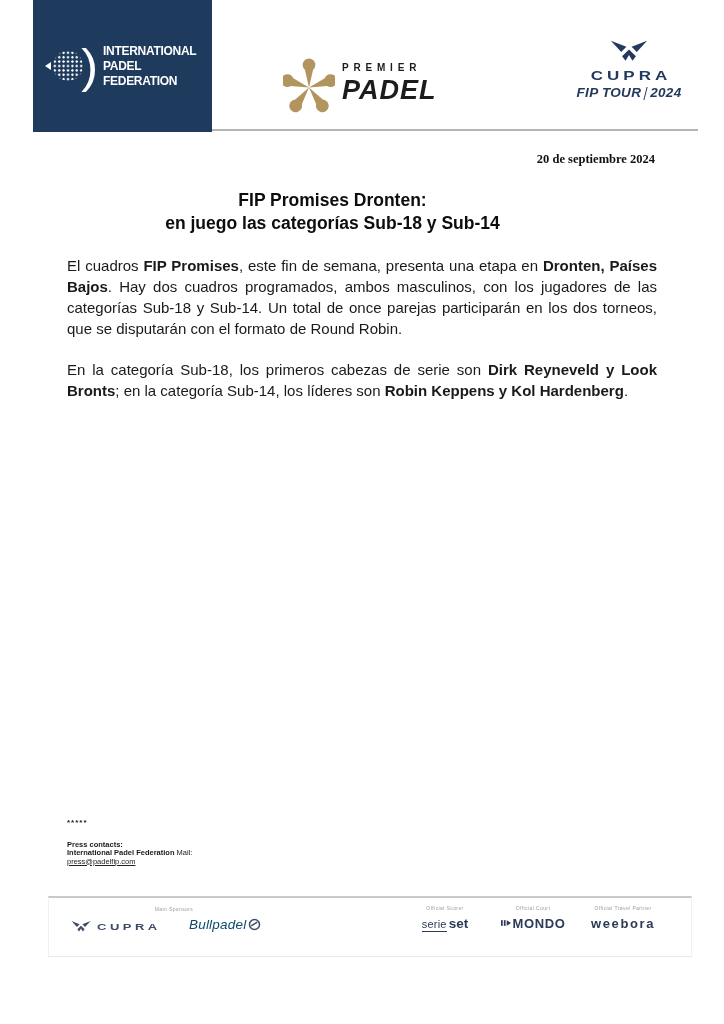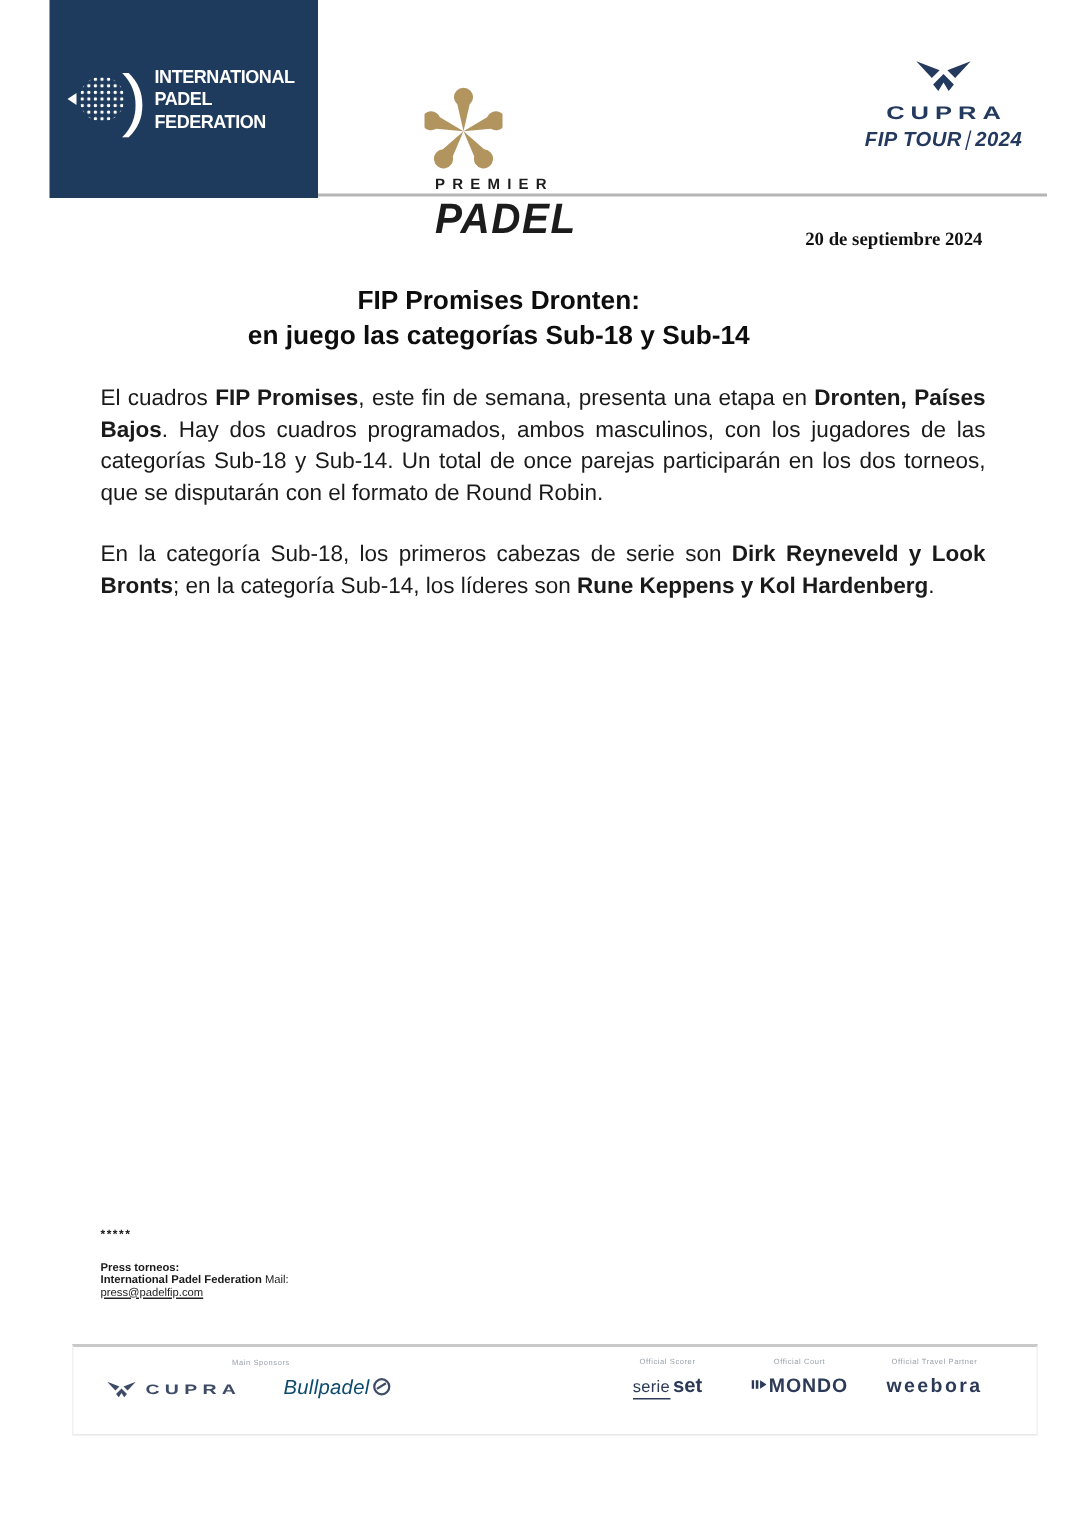--- a/index.html
+++ b/index.html
@@ -15,21 +15,21 @@
   .ipf-dots{width:30px;height:30px;border-radius:50%;
             background-image:radial-gradient(#ffffff 1.1px, transparent 1.3px);
             background-size:4.4px 4.4px;background-position:center;}
   .ipf-paren{color:#fff;font-size:46px;line-height:46px;font-weight:400;margin-left:-1px;
              font-family:"Liberation Sans",sans-serif;transform:scaleX(1.1);}
   .ipf-text{color:#fff;font-weight:bold;font-size:12.5px;line-height:15px;letter-spacing:-0.3px;
             transform:scaleX(0.96);transform-origin:left;}
 
   .top-rule{position:absolute;left:212px;top:129px;width:486px;height:2px;background:#b5b5b5;}
 
-  .premier{position:absolute;left:283px;top:57px;display:flex;align-items:flex-start;flex-direction:column;}
+  .premier{position:absolute;left:283px;top:57px;display:flex;align-items:flex-start;}
   .premier-text{margin-left:7px;color:#1c1c1c;}
   .premier-top{font-size:10px;font-weight:bold;letter-spacing:4.8px;margin-top:5px;}
   .premier-bottom{font-size:27px;font-weight:bold;font-style:italic;letter-spacing:1px;
                   margin-top:1px;transform:scaleY(1.05);transform-origin:top left;}
 
   .cupra-top{position:absolute;left:574px;top:40px;width:110px;display:flex;flex-direction:column;
              align-items:center;color:#24395e;}
   .cupra-word{font-weight:bold;font-size:17px;letter-spacing:4px;transform:scaleY(0.72);
               margin-top:2px;text-indent:4px;}
   .cupra-tour{display:flex;align-items:flex-end;font-weight:bold;font-style:italic;font-size:13.5px;
@@ -140,27 +140,27 @@
 
   <div class="date-line">20 de septiembre 2024</div>
 
   <div class="title">
     <div>FIP Promises Dronten:</div>
     <div>en juego las categorías Sub-18 y Sub-14</div>
   </div>
 
   <div class="body-text">
     <p><span>El cuadros </span><b>FIP Promises</b><span>, este fin de semana, presenta una etapa en </span><b>Dronten, Países Bajos</b><span>. Hay dos cuadros programados, ambos masculinos, con los jugadores de las categorías Sub-18 y Sub-14. Un total de once parejas participarán en los dos torneos, que se disputarán con el formato de Round Robin.</span></p>
-    <p><span>En la categoría Sub-18, los primeros cabezas de serie son </span><b>Dirk Reyneveld y Look Bronts</b><span>; en la categoría Sub-14, los líderes son </span><b>Rune Keppens y Kol Hardenberg</b><span>.</span></p>
+    <p><span>En la categoría Sub-18, los primeros cabezas de serie son </span><b>Dirk Reyneveld y Look Bronts</b><span>; en la categoría Sub-14, los líderes son </span><b>Robin Keppens y Kol Hardenberg</b><span>.</span></p>
   </div>
 
   <div class="press">
     <div class="stars">*****</div>
     <div class="block">
-      <div class="bold">Press torneos:</div>
+      <div class="bold">Press contacts:</div>
       <div><span class="bold">International Padel Federation</span><span> Mail:</span></div>
       <a href="#">press@padelfip.com</a>
     </div>
   </div>
 
   <div class="sponsor-bar">
     <div class="tiny-label main-label">Main Sponsors</div>
 
     <div class="cupra-bottom">
       <svg width="20" height="12" viewBox="0 0 44 26">

